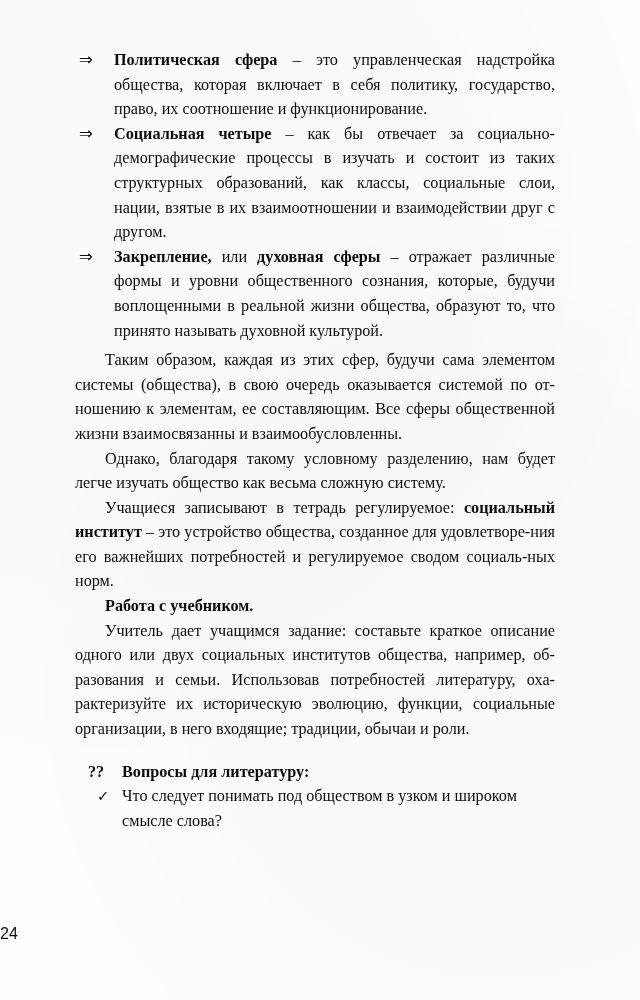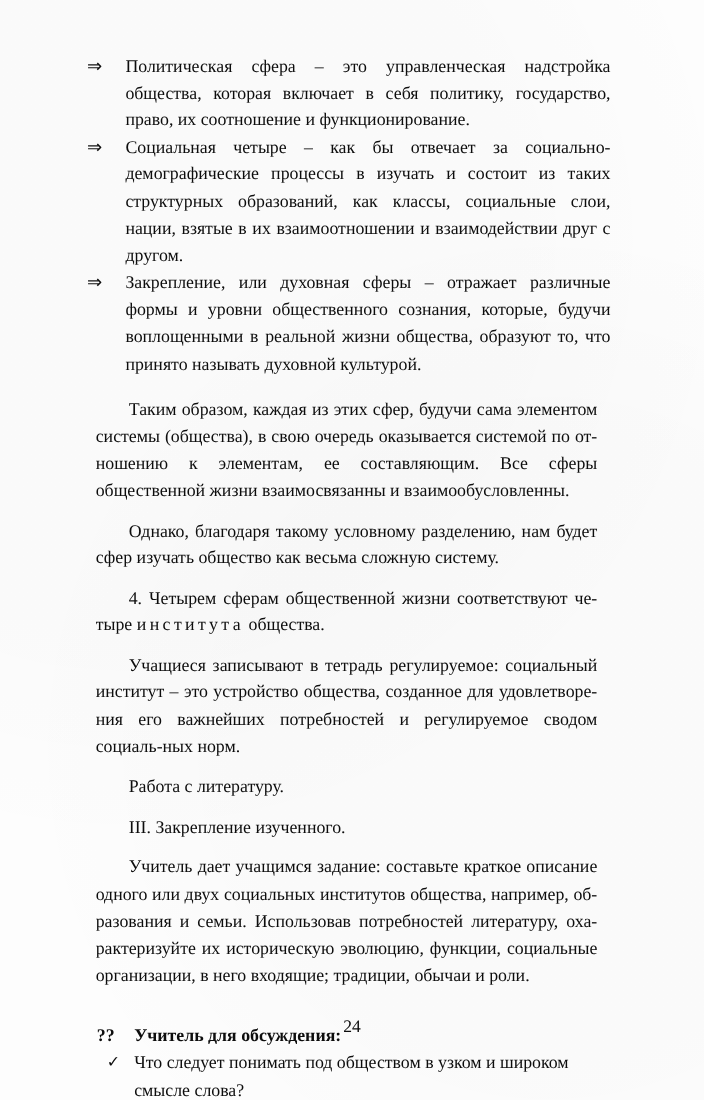--- a/index.html
+++ b/index.html
@@ -26,21 +26,21 @@
   }
   .content {
     position: absolute;
     left: 75px;
     top: 48px;
     width: 480px;
   }
 
   
   .para {
-    margin: 12px;
+    margin: 0;
     font-size: 16.2px;
     line-height: 24.6px;
     text-align: justify;
     text-justify: inter-word;
     text-indent: 30px;
     hyphens: manual;
   }
 
   
   .arrow-list {
@@ -95,34 +95,33 @@
     line-height: 24.6px;
     font-weight: bold;
   }
   .qheading .bullet {
     position: absolute;
     left: 13px;
     top: 0;
     font-weight: bold;
   }
 
-  b, .bold { font-weight: normal; }
+  b, .bold { font-weight: bold; }
   .spaced { letter-spacing: 3.1px; }
 
   .gap-sm { height: 5px; }
   .gap-md { height: 18px; }
 
   .folio {
     position: absolute;
     left: 0;
     right: 0;
     top: 925px;
-    text-align: center;
     font-size: 16px;
-    font-family: Liberation Serif, serif;
+    font-family: Liberation Sans, sans-serif;
   }
 </style>
 </head>
 <body>
 
 <div class="page">
   <div class="content">
 
     <ul class="arrow-list">
       <li class="arrow-item">
@@ -133,37 +132,35 @@
       </li>
       <li class="arrow-item">
         <span class="bullet">⇒</span><b>Закрепление,</b><span> или </span><b>духовная сферы</b><span> – отражает различные формы и уровни общественного сознания, которые, будучи воплощенными в реальной жизни общества, образуют то, что принято называть духовной культурой.</span>
       </li>
     </ul>
 
     <div class="gap-sm"></div>
 
     <p class="para">Таким образом, каждая из этих сфер, будучи сама элементом системы (общества), в свою очередь оказывается системой по от-ношению к элементам, ее составляющим. Все сферы общественной жизни взаимосвязанны и взаимообусловленны.</p>
 
-    <p class="para">Однако, благодаря такому условному разделению, нам будет сфер изучать общество как весьма сложную систему.</p>
+    <p class="para">Однако, благодаря такому условному разделению, нам будет легче изучать общество как весьма сложную систему.</p>
 
-    <p class="para"><span>4. Четырем сферам общественной жизни соответствуют че-тыре </span><span class="spaced">института</span><span> общества.</span></p>
 
     <p class="para"><span>Учащиеся записывают в тетрадь регулируемое: </span><b>социальный институт</b><span> – это устройство общества, созданное для удовлетворе-ния его важнейших потребностей и регулируемое сводом социаль-ных норм.</span></p>
 
-    <p class="para"><b>Работа с литературу.</b></p>
+    <p class="para"><b>Работа с учебником.</b></p>
 
 
-    <p class="para"><b>III. Закрепление изученного.</b></p>
 
     <p class="para">Учитель дает учащимся задание: составьте краткое описание одного или двух социальных институтов общества, например, об-разования и семьи. Использовав потребностей литературу, оха-рактеризуйте их историческую эволюцию, функции, социальные организации, в него входящие; традиции, обычаи и роли.</p>
 
     <div class="gap-md"></div>
 
     <div class="qheading">
-      <span class="bullet">??</span><span>Учитель для обсуждения:</span>
+      <span class="bullet">??</span><span>Вопросы для литературу:</span>
     </div>
 
     <ul class="check-list">
       <li class="check-item">
         <span class="bullet">✓</span><span>Что следует понимать под обществом в узком и широком смысле слова?</span>
       </li>
 
     </ul>
 
   </div>

